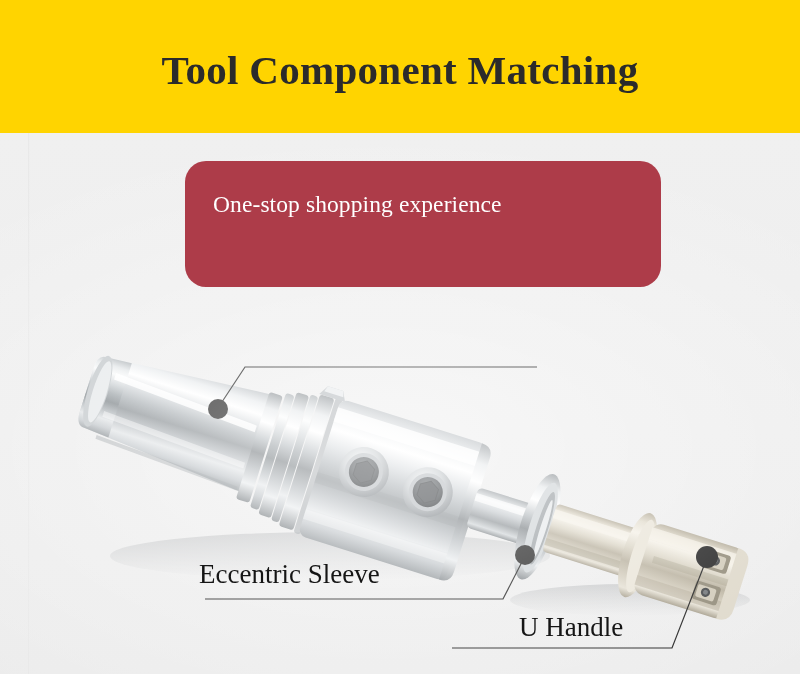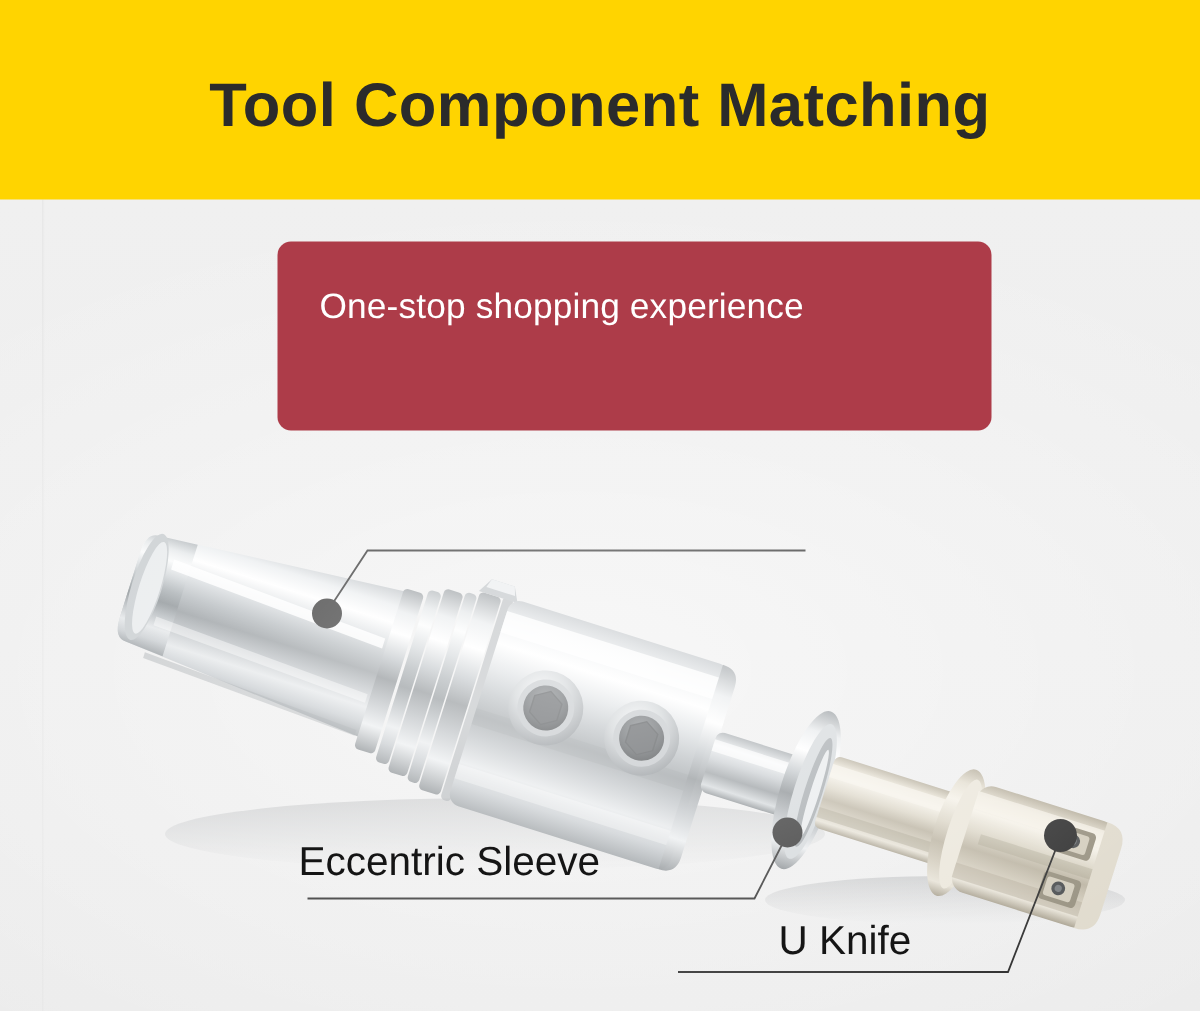--- a/index.html
+++ b/index.html
@@ -2,42 +2,42 @@
 <html><head>
 <meta charset="utf-8">
 <style>
   html,body{margin:0;padding:0;}
   body{
     width:800px;height:674px;overflow:hidden;
     background:#efefef;
     font-family:"Liberation Sans", sans-serif;
     position:relative;
   }
-  #stage{position:absolute;inset:0;width:800px;height:674px;overflow:hidden;}
+  #stage{position:absolute;inset:0;width:800px;height:674px;overflow:hidden;font-family:Liberation Serif, serif;}
 
   
   .bg-base{position:absolute;left:0;top:133px;width:800px;height:541px;
     background:linear-gradient(180deg,#f0f0f0 0%,#eeeeee 55%,#ececec 100%);}
   .bg-seam{position:absolute;left:28px;top:133px;width:2px;height:541px;
     background:linear-gradient(90deg,rgba(230,230,230,.95),rgba(244,244,244,.2));}
   .bg-vign{position:absolute;left:0;top:133px;width:800px;height:541px;
     background:radial-gradient(120% 95% at 48% 58%,rgba(255,255,255,.55) 0%,rgba(255,255,255,0) 62%);}
 
   
   .banner{position:absolute;left:0;top:0;width:800px;height:133px;background:#ffd400;}
   .banner-title{
     position:absolute;left:0;top:44px;width:800px;text-align:center;
     font-size:41px;font-weight:bold;color:#2b2b2b;letter-spacing:.3px;
     line-height:52px;white-space:nowrap;
   }
 
   
   .callout{
     position:absolute;left:185px;top:161px;width:476px;height:126px;
-    background:#ad3c49;border-radius:9px;
+    background:#ad3c49;border-radius:21px;
     box-sizing:border-box;padding:22px 0 0 28px;
   }
   .callout-line{
     color:#ffffff;font-size:23.5px;line-height:42px;white-space:nowrap;
     letter-spacing:.1px;
   }
 
   
   .lbl{position:absolute;color:#151515;white-space:nowrap;}
   .lbl-sln{left:348px;top:331px;font-size:27px;}
@@ -258,15 +258,15 @@
 
   <div class="banner">
     <div class="banner-title">Tool Component Matching</div>
   </div>
 
   <div class="callout">
     <div class="callout-line">One-stop shopping experience</div>
   </div>
 
   <div class="lbl lbl-ecc">Eccentric Sleeve</div>
-  <div class="lbl lbl-udr">U Knife</div>
+  <div class="lbl lbl-udr">U Handle</div>
 
 </div>
 
 </body></html>

